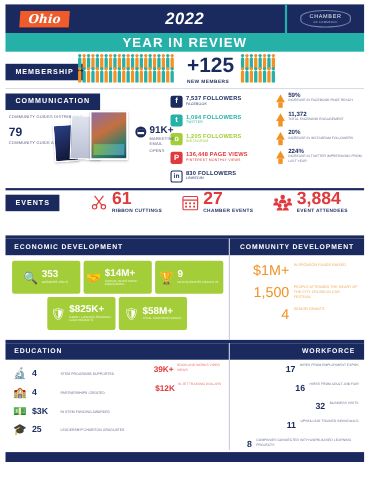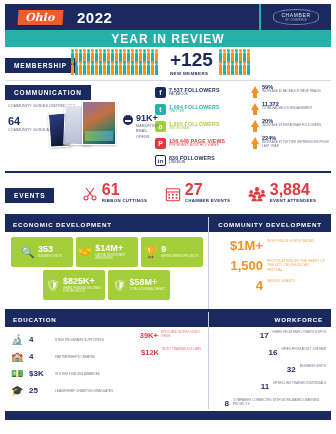--- a/index.html
+++ b/index.html
@@ -12,21 +12,21 @@
   .page { width: 336px; height: 434px; position: relative; background:#fff; padding: 4px 5px 3px 5px; }
 
   
   .header { height: 26px; background:#1b2a5e; display:flex; align-items:center; position:relative; }
   .logo-wrap { width: 72px; display:flex; align-items:center; justify-content:center; }
   .logo {
     background:#ef5b2b; color:#fff; font-family:"DejaVu Serif", serif; font-style:italic;
     font-weight:bold; font-size:11px; padding:1px 8px; letter-spacing:0px;
     transform: skewX(-4deg); box-shadow: 0 1px 0 rgba(0,0,0,.2);
   }
-  .year { flex:1; text-align:left; color:#fff; font-size:15px; font-weight:bold; letter-spacing:.5px; }
+  .year { flex:1; text-align:center; color:#fff; font-size:15px; font-weight:bold; letter-spacing:.5px;font-style:italic; }
   .badge-wrap { width:72px; height:26px; border-left:2px solid #25b0a8; display:flex; align-items:center; justify-content:center; }
   .badge { border:1px solid #7b86ad; border-radius:50%/40%; padding:2px 7px; color:#e6e9f2; font-size:5px; letter-spacing:.6px; text-align:center; line-height:1.35; }
   .badge .b2 { font-size:2.6px; letter-spacing:.2px; color:#aab2cc; }
 
   .subbar { height:17px; background:#25b0a8; display:flex; align-items:center; justify-content:center; }
   .subbar span { color:#fff; font-size:12px; font-weight:bold; letter-spacing:1px; }
 
   
   .tag { background:#1b2a5e; color:#fff; font-size:6.5px; font-weight:bold; letter-spacing:.9px; padding:4px 9px; display:inline-block; }
 
@@ -67,40 +67,40 @@
   .sval { font-size:5.2px; font-weight:bold; letter-spacing:.2px; line-height:1.1; }
   .ssub { font-size:3.2px; letter-spacing:.2px; line-height:1.2; }
   .growth-col { flex:1; }
   .grow { display:flex; align-items:flex-start; gap:3px; height:17px; }
   .arrow { width:0;height:0; border-left:4px solid transparent; border-right:4px solid transparent; border-bottom:7px solid #f29224; flex:none; margin-top:2px; position:relative; }
   .arrow::after { content:""; position:absolute; left:-2px; top:7px; width:4px; height:5px; background:#f29224; }
   .gval { color:#1b2a5e; font-size:5.6px; font-weight:bold; line-height:1.1; }
   .gsub { color:#6f7592; font-size:3.1px; line-height:1.25; }
 
   
-  .events { display:flex; align-items:center; height:44px; border-bottom:3px solid #1b2a5e; }
+  .events { display:flex; align-items:flex-start; height:44px; border-bottom:3px solid #1b2a5e; }
   .ev-tag { width:62px; }
   .ev-items { flex:1; display:flex; justify-content:space-around; align-items:center; padding:0 6px; }
   .ev { display:flex; align-items:center; gap:4px; }
   .ev-num { color:#e03a3e; font-size:16px; font-weight:bold; line-height:1; }
   .ev-lbl { color:#1b2a5e; font-size:4.4px; font-weight:bold; letter-spacing:.3px; line-height:1.4; }
 
   
   .midsec { display:flex; height:92px; }
   .econ { width:204px; border-right:1px solid #c9cde0; }
   .comdev { flex:1; }
   .bar-navy { background:#1b2a5e; color:#fff; font-size:6.2px; font-weight:bold; letter-spacing:.8px; padding:4px 8px; }
   .cards { display:flex; flex-wrap:wrap; justify-content:center; gap:3px; padding:5px 4px; }
   .card { background:#a4ce39; border-radius:2px; width:62px; height:30px; display:flex; align-items:center; justify-content:center; gap:3px; padding:2px 3px; }
   .card-val { color:#fff; font-size:9px; font-weight:bold; line-height:1; }
   .card-sub { color:#f0f7dd; font-size:2.8px; line-height:1.25; margin-top:1px; }
   .card-ico { color:#fff; font-size:11px; flex:none; }
   .cd-rows { padding:7px 6px 0 6px; }
   .cd-row { display:flex; align-items:flex-start; gap:4px; margin-bottom:7px; justify-content:flex-end; }
-  .cd-val { color:#f29224; font-size:13px; font-weight:bold; line-height:1; text-align:right; }
+  .cd-val { color:#f29224; font-size:13px; font-weight:normal; line-height:1; text-align:right; }
   .cd-sub { color:#f2a85a; font-size:3.4px; line-height:1.3; width:58px; }
 
   
   .botsec { display:flex; height:100px; border-top:3px solid #1b2a5e; }
   .edu { width:204px; border-right:1px solid #c9cde0; }
   .wf { flex:1; }
   .bar-navy.rt { text-align:right; }
   .edu-body { display:flex; padding-top:4px; }
   .edu-col { width:128px; }
   .erow { display:flex; align-items:center; gap:4px; height:17px; padding-left:6px; }
@@ -220,21 +220,21 @@
           </div>
         </div>
     </div>
   </div>
 
   <div class="comm">
     <div class="comm-left">
       <span class="tag">COMMUNICATION</span>
       <div class="comm-stats">
         <div class="ctext">COMMUNITY GUIDES DISTRIBUTED</div>
-        <div class="cnum" style="margin-top:7px">64</div>
+        <div class="cnum" style="margin-top:7px">79</div>
         <div class="ctext">COMMUNITY GUIDE ADVERTISERS</div>
       </div>
       <div class="collage">
         <div class="ph ph1"></div>
         <div class="ph ph2"></div>
         <div class="ph ph3"></div>
       </div>
       <div class="email-stat">
         <div class="env"></div>
         <div>

